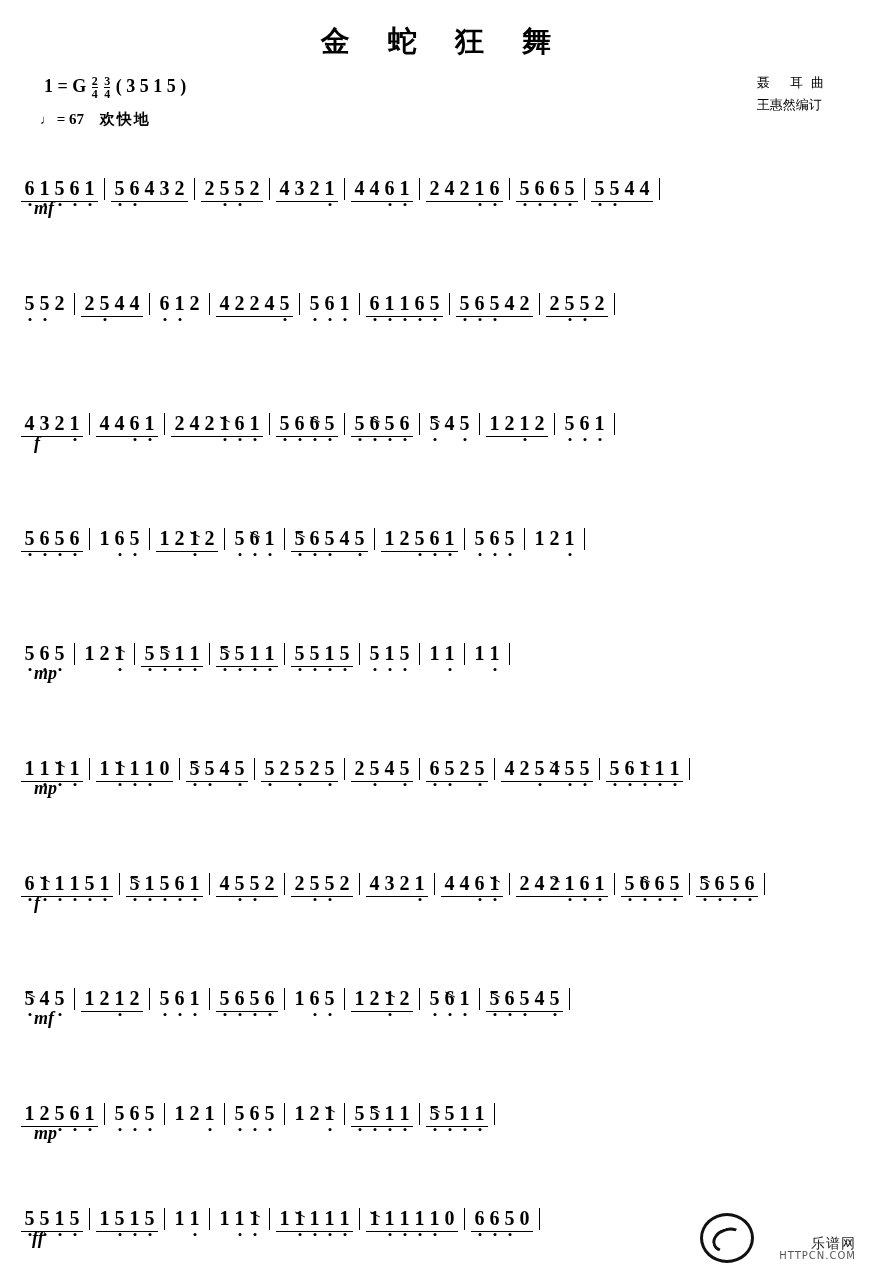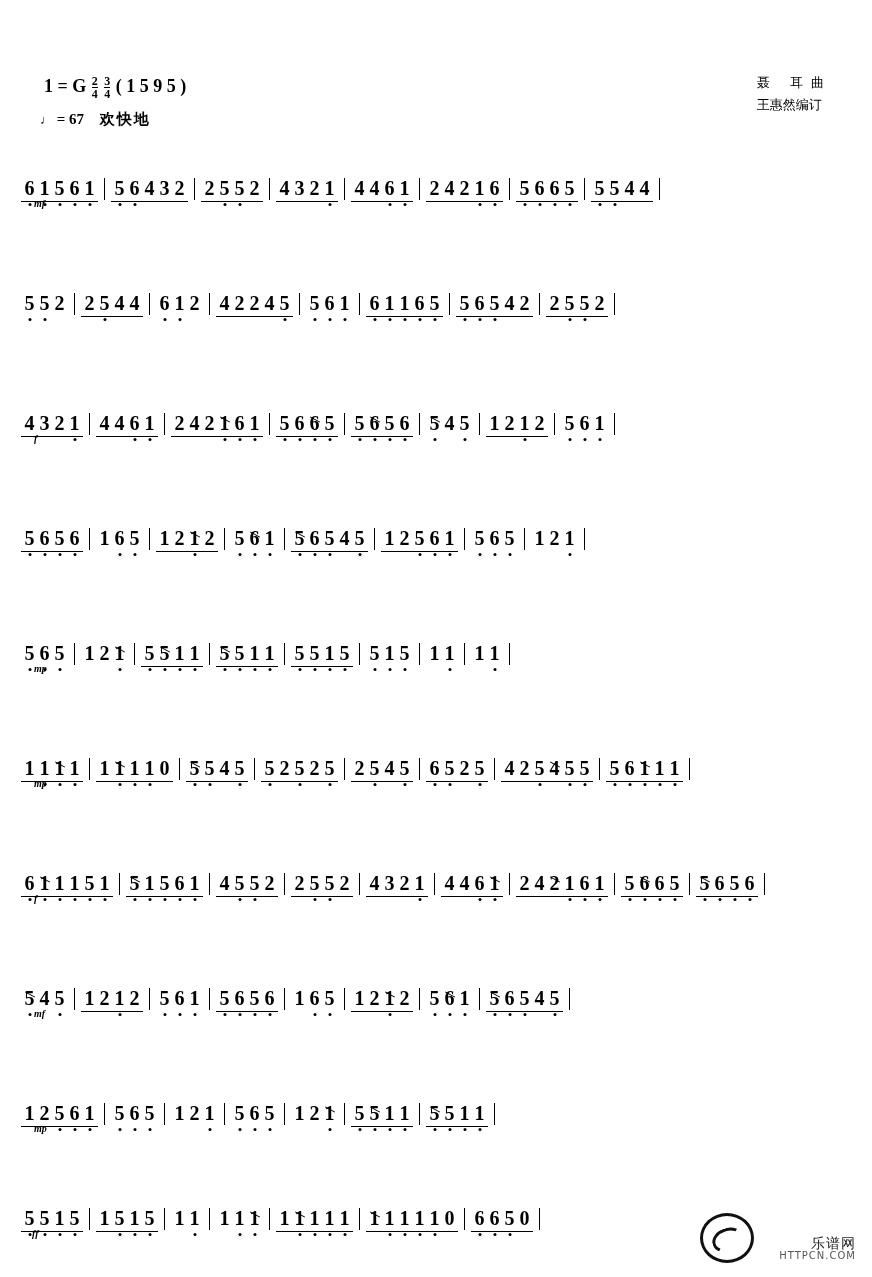--- a/index.html
+++ b/index.html
@@ -120,38 +120,39 @@
   
   .grp{position:relative;display:inline-flex;align-items:flex-start;}
   .grp .note{margin:0 2px;}
   .slash{
     position:absolute;top:6px;left:50%;transform:translateX(-50%) rotate(28deg);
     width:11px;height:1px;background:#000;
   }
   .dyn{
     position:absolute;top:48px;
     font-family:"Liberation Serif", serif;
-    font-style:italic;font-weight:bold;font-size:10px;
+    font-style:italic;font-weight:bold;font-size:18px;
   }
 </style>
 </head>
 <body>
 
 <div class="sheet">
 
+  <div class="title">金 蛇 狂 舞</div>
 
   <div class="key-line">
     <span>1 = G</span>
     <span class="frac">
       <b>2</b><b style="border-top:1px solid #000">4</b>
     </span>
     <span class="frac">
       <b>3</b><b style="border-top:1px solid #000">4</b>
     </span>
-    <span>( 1 5 9 5 )</span>
+    <span>( 3 5 1 5 )</span>
   </div>
 
   <div class="tempo">
     <span class="mark">♩</span>
     <span>= 67</span>
     <span class="expr">欢快地</span>
   </div>
 
   <div class="credits">
     <div>聂 耳曲</div>

